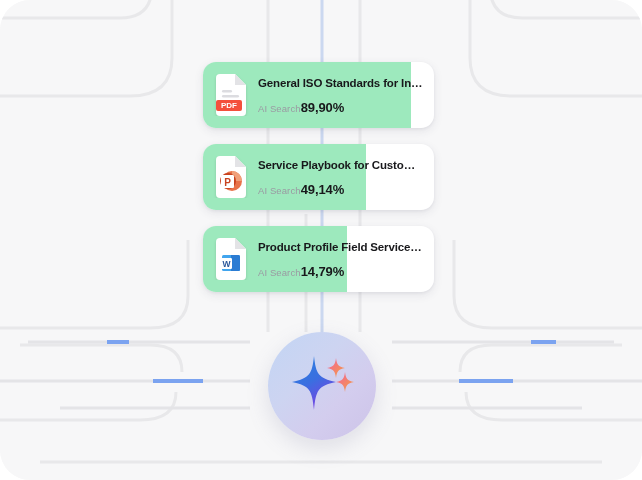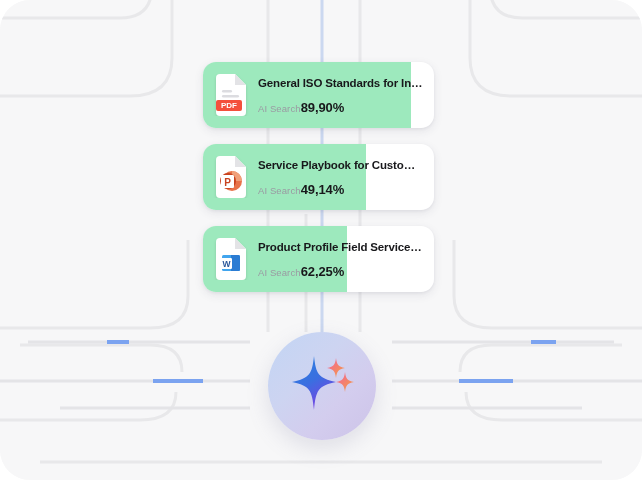--- a/index.html
+++ b/index.html
@@ -301,19 +301,19 @@
           <rect x="9" y="17" width="18" height="16" rx="1.5" fill="#41a5ee"></rect>
           <path d="M18 17 h7.5 a1.5 1.5 0 0 1 1.5 1.5 v13 a1.5 1.5 0 0 1 -1.5 1.5 H18 Z" fill="#2b7cd3"></path>
           <rect x="8" y="20" width="11" height="11" rx="1.2" fill="#ffffff"></rect>
           <text x="13.5" y="28.8" font-family="Liberation Sans, sans-serif" font-size="8.5" font-weight="bold" fill="#2b579a" text-anchor="middle">W</text>
         </svg>
       </span>
       <span class="card-text">
         <span class="card-title">Product Profile Field Service 2024</span>
         <span class="card-meta">
           <span class="card-source">AI Search</span>
-          <span class="card-score">62,25%</span>
+          <span class="card-score">14,79%</span>
         </span>
       </span>
     </div>
   </div>
 
 </div>
 
 </body></html>

